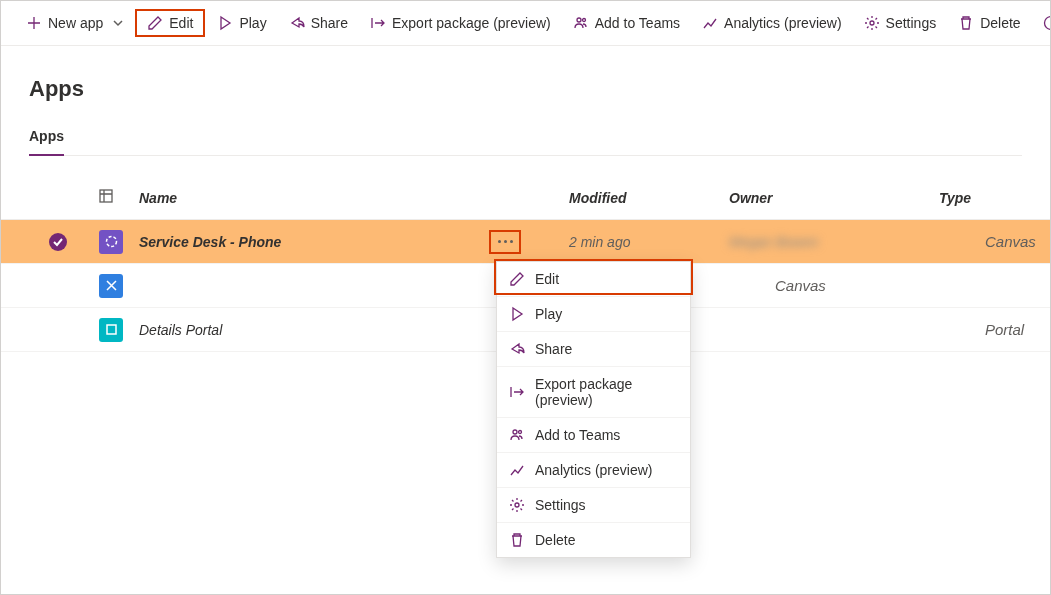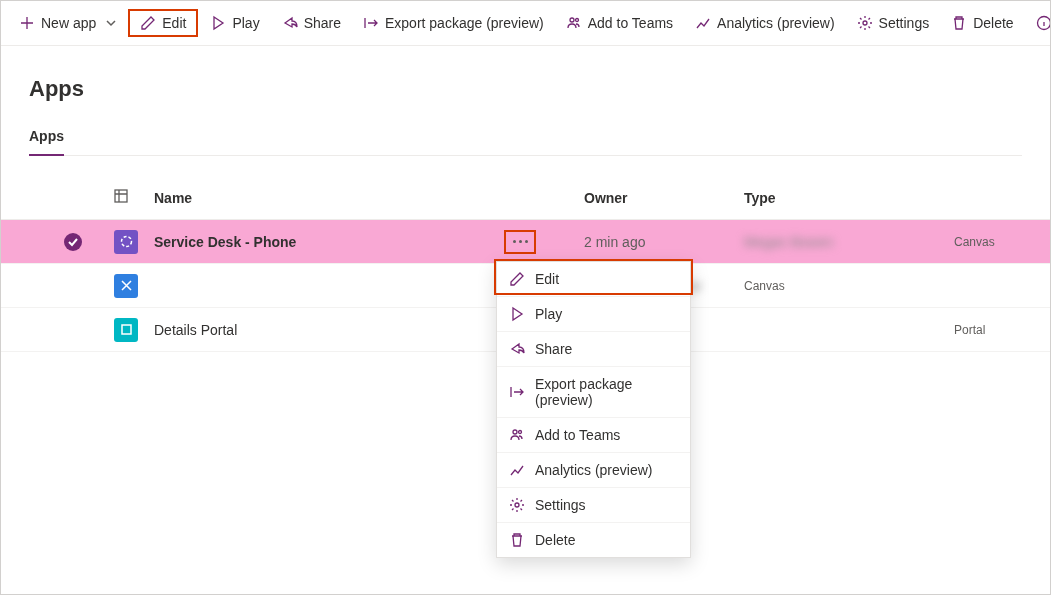--- a/index.html
+++ b/index.html
@@ -14,21 +14,21 @@
     width: 1051px;
     height: 595px;
     border: 1px solid #d2d0ce;
     position: relative;
     overflow: hidden;
   }
   
   .toolbar {
     display: flex;
     align-items: center;
-    padding: 8px 8px;
+    padding: 8px 15px;
     gap: 2px;
     border-bottom: 1px solid #edebe9;
   }
   .tbtn {
     display: inline-flex;
     align-items: center;
     gap: 6px;
     padding: 4px 10px;
     cursor: pointer;
     color: #323130;
@@ -46,25 +46,26 @@
   .page-title { font-size: 22px; font-weight:600; margin: 10px 0 18px 0; }
   .tabs { display:flex; gap:28px; border-bottom:1px solid #edebe9; margin-bottom:8px; }
   .tab { padding: 8px 0 10px 0; cursor:pointer; color:#323130; }
   .tab.active { font-weight:600; border-bottom:2px solid #742774; margin-bottom:-1px; color:#323130; }
   
   .grid { width:100%; }
   .grid-header, .grid-row {
     display:grid;
     grid-template-columns: 70px 40px 350px 80px 160px 210px 100px;
     align-items:center;
-    padding: 0 43px;
+    padding: 0 28px;
+    font-style: italic;
   }
   .grid-header { height:44px; font-weight:600; color:#323130; border-bottom:1px solid #edebe9; }
   .grid-row { height:44px; border-bottom:1px solid #f3f2f1; }
-  .grid-row.selected { background:#f9a8d4; }
+  .grid-row.selected { background:#fdba74; }
   .sel-cell { display:flex; align-items:center; justify-content:flex-start; padding-left:20px; }
   .check {
     width:18px; height:18px; border-radius:50%;
     background:#742774; display:flex; align-items:center; justify-content:center;
   }
   .check svg { width:10px; height:10px; stroke:#fff; fill:none; stroke-width:2; }
   .app-icon {
     width:24px; height:24px; border-radius:3px;
     display:flex; align-items:center; justify-content:center;
   }
@@ -74,21 +75,21 @@
   .ic-teal { background:#00b7c3; }
   .name-cell { font-weight:400; }
   .name-cell.bold { font-weight:600; }
   .more-btn {
     width:32px; height:24px; display:flex; align-items:center; justify-content:center; cursor:pointer;
   }
   .more-btn.hl { border:2px solid #d83b01; }
   .dots { display:flex; gap:3px; }
   .dots span { width:3px; height:3px; background:#605e5c; border-radius:50%; }
   .owner-blur { filter: blur(4px); color:#888; }
-  .type-cell { color:#605e5c; font-size:12px; }
+  .type-cell { color:#605e5c; font-size:15px;margin-left:46px; }
   .col-icon svg { width:14px; height:14px; stroke:#605e5c; fill:none; stroke-width:1.3; }
   
   .ctx-menu {
     position:absolute;
     left:495px; top:260px;
     width:195px;
     background:#fff;
     border:1px solid #e1dfdd;
     box-shadow:0 6px 18px rgba(0,0,0,0.15);
     z-index:10;
@@ -216,20 +217,21 @@
 
   <div class="grid">
     <div class="grid-header">
       <div></div>
       <div class="col-icon"><svg viewBox="0 0 14 14">
             <rect x="1" y="1" width="12" height="12"></rect>
             <path d="M1 5h12M5 1v12"></path>
           </svg></div>
       <div>Name</div>
       <div></div>
+      <div>Modified</div>
       <div>Owner</div>
       <div>Type</div>
     </div>
 
     <div class="grid-row selected">
       <div class="sel-cell">
         <div class="check">
             <svg viewBox="0 0 10 10">
               <path d="M1 5l3 3 5-6"></path>
             </svg>

